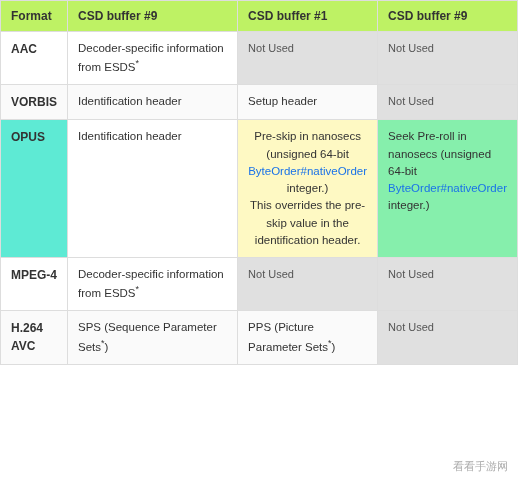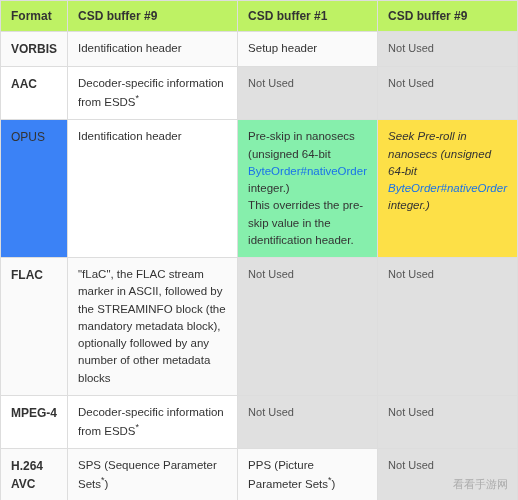--- a/index.html
+++ b/index.html
@@ -58,63 +58,57 @@
     }
     .link-text {
       color: #1a73e8;
       text-decoration: none;
     }
     sup {
       font-size: 9px;
     }
     .watermark {
       position: fixed;
-      bottom: 8px;
+      bottom: 26px;
       right: 10px;
       font-size: 11px;
       color: #aaa;
       pointer-events: none;
     }
   </style>
 </head>
 <body>
 
 <table>
   <thead>
     <tr>
       <th class="format-col">Format</th>
       <th class="csd0-col">CSD buffer #9</th>
       <th class="csd1-col">CSD buffer #1</th>
       <th class="csd2-col">CSD buffer #9</th>
     </tr>
   </thead>
   <tbody id="table-body">
   <tr>
+        <td class="format-col" style="font-weight: bold; background: rgb(255, 255, 255);">AAC</td>
+        <td class="csd0-col" style="background: rgb(255, 255, 255);">Decoder-specific information from ESDS<sup>*</sup></td>
+        <td class="csd1-col not-used-cell">Not Used</td>
+        <td class="csd2-col not-used-cell">Not Used</td>
+      </tr>
+      <tr>
         <td class="format-col" style="font-weight: bold; background: rgb(250, 250, 250);">VORBIS</td>
         <td class="csd0-col" style="background: rgb(250, 250, 250);">Identification header</td>
         <td class="csd1-col" style="background: rgb(250, 250, 250);">Setup header</td>
         <td class="csd2-col not-used-cell">Not Used</td>
       </tr>
       <tr>
-        <td class="format-col" style="font-weight: bold; background: rgb(255, 255, 255);">AAC</td>
-        <td class="csd0-col" style="background: rgb(255, 255, 255);">Decoder-specific information from ESDS<sup>*</sup></td>
-        <td class="csd1-col not-used-cell">Not Used</td>
-        <td class="csd2-col not-used-cell">Not Used</td>
-      </tr>
-      <tr>
-        <td class="format-col" style="font-weight: normal; background: #3b82f6;">OPUS</td>
+        <td class="format-col" style="font-weight: bold; background: #5eead4;">OPUS</td>
         <td class="csd0-col" style="background: rgb(255, 255, 255);">Identification header</td>
-        <td class="csd1-col" style="background: #86efac;">Pre-skip in nanosecs (unsigned 64-bit <a class="link-text">ByteOrder#nativeOrder</a> integer.)<br>This overrides the pre-skip value in the identification header.</td>
-        <td class="csd2-col" style="background: #fde047; font-style: italic;">Seek Pre-roll in nanosecs (unsigned 64-bit <a class="link-text">ByteOrder#nativeOrder</a> integer.)</td>
-      </tr>
-      <tr>
-        <td class="format-col" style="font-weight: bold; background: rgb(250, 250, 250);">FLAC</td>
-        <td class="csd0-col" style="background: rgb(250, 250, 250);">"fLaC", the FLAC stream marker in ASCII, followed by the STREAMINFO block (the mandatory metadata block), optionally followed by any number of other metadata blocks</td>
-        <td class="csd1-col not-used-cell">Not Used</td>
-        <td class="csd2-col not-used-cell">Not Used</td>
+        <td class="csd1-col" style="background: #fef9c3; text-align: center;">Pre-skip in nanosecs (unsigned 64-bit <a class="link-text">ByteOrder#nativeOrder</a> integer.)<br>This overrides the pre-skip value in the identification header.</td>
+        <td class="csd2-col" style="background: #86efac;">Seek Pre-roll in nanosecs (unsigned 64-bit <a class="link-text">ByteOrder#nativeOrder</a> integer.)</td>
       </tr>
       <tr>
         <td class="format-col" style="font-weight: bold; background: rgb(255, 255, 255);">MPEG-4</td>
         <td class="csd0-col" style="background: rgb(255, 255, 255);">Decoder-specific information from ESDS<sup>*</sup></td>
         <td class="csd1-col not-used-cell">Not Used</td>
         <td class="csd2-col not-used-cell">Not Used</td>
       </tr>
       <tr>
         <td class="format-col" style="font-weight: bold; background: rgb(250, 250, 250);">H.264 AVC</td>
         <td class="csd0-col" style="background: rgb(250, 250, 250);">SPS (Sequence Parameter Sets<sup>*</sup>)</td>

